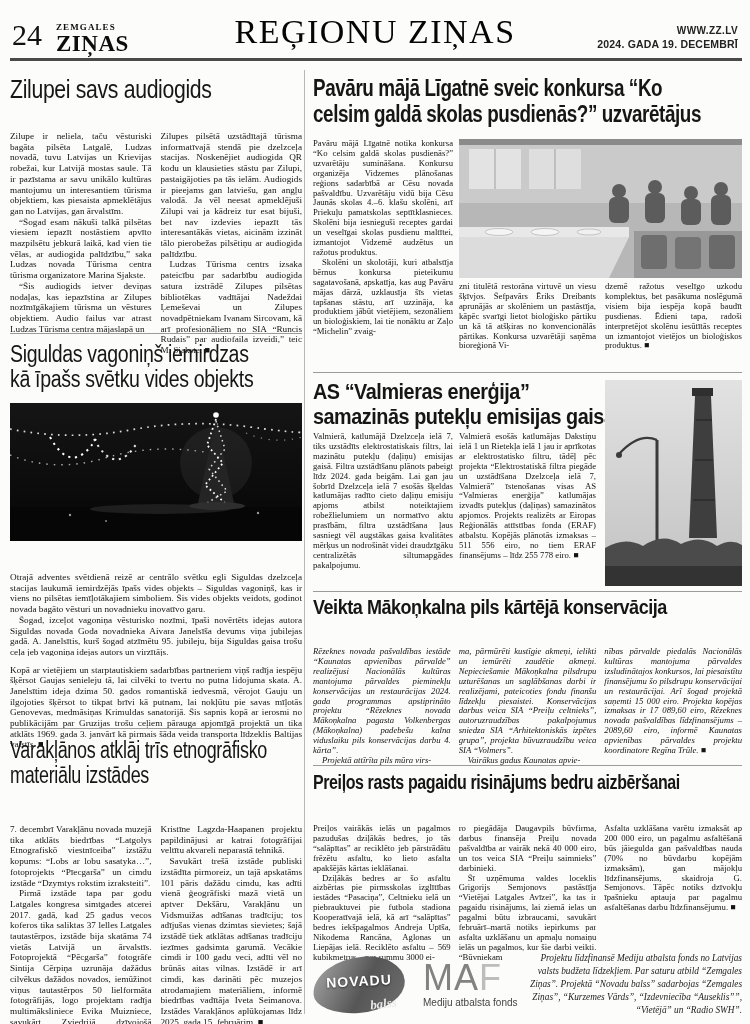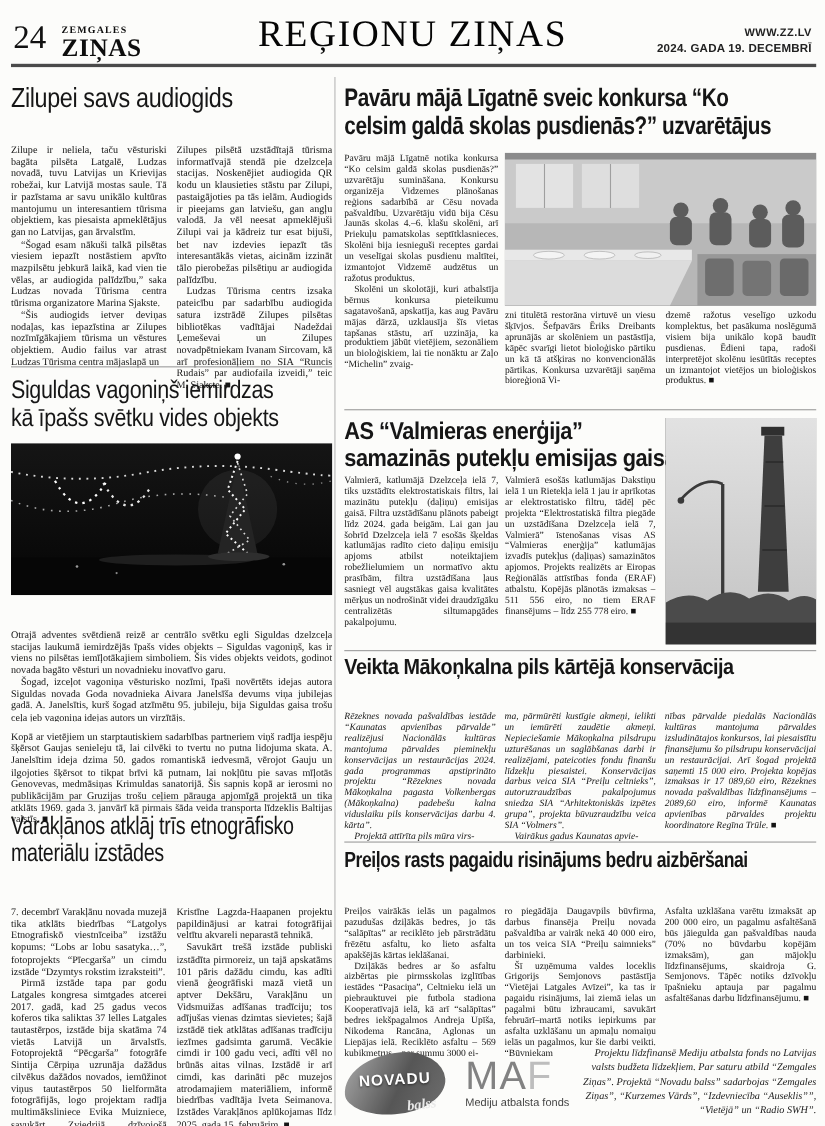--- a/index.html
+++ b/index.html
@@ -206,21 +206,21 @@
     <rect x="175" y="92" width="108" height="47" fill="#989898"></rect>
     <rect x="182" y="96" width="26" height="34" rx="4" fill="#6e6e6e"></rect>
     <rect x="216" y="98" width="26" height="32" rx="4" fill="#747474"></rect>
     <rect x="250" y="96" width="26" height="34" rx="4" fill="#6a6a6a"></rect>
   </svg>
 </div>
 <div class="col col-r pavari-col2">
   <p>zni titulētā restorāna virtuvē un viesu šķīvjos. Šefpavārs Ēriks Dreibants aprunājās ar skolēniem un pastāstīja, kāpēc svarīgi lietot bioloģisko pārtiku un kā tā atšķiras no konvencionālās pārtikas. Konkursa uzvarētāji saņēma bioreģionā Vi-</p>
 </div>
 <div class="col col-r pavari-col3">
-  <p>dzemē ražotus veselīgo uzkodu komplektus, bet pasākuma noslēgumā visiem bija unikālo kopā baudīt pusdienas. Ēdieni tapa, radoši interpretējot skolēnu iesūtītās receptes un izmantojot vietējos un bioloģiskos produktus. ■</p>
+  <p>dzemē ražotus veselīgo uzkodu komplektus, bet pasākuma noslēgumā visiem bija iespēja kopā baudīt pusdienas. Ēdieni tapa, radoši interpretējot skolēnu iesūtītās receptes un izmantojot vietējos un bioloģiskos produktus. ■</p>
 </div>
 <div class="hrule" style="left:313px; top:372px; width:429px;"></div>
 
 <div class="title title-b t-valmiera">
   <span class="tl">AS “Valmieras enerģija”</span>
   <span class="tl">samazinās putekļu emisijas gaisā</span>
 </div>
 <div class="col col-r valmiera-col1">
   <p>Valmierā, katlumājā Dzelzceļa ielā 7, tiks uzstādīts elektrostatiskais filtrs, lai mazinātu putekļu (daļiņu) emisijas gaisā. Filtra uzstādīšanu plānots pabeigt līdz 2024. gada beigām. Lai gan jau šobrīd Dzelzceļa ielā 7 esošās šķeldas katlumājas radīto cieto daļiņu emisiju apjoms atbilst noteiktajiem robežlielumiem un normatīvo aktu prasībām, filtra uzstādīšana ļaus sasniegt vēl augstākas gaisa kvalitātes mērķus un nodrošināt videi draudzīgāku centralizētās siltumapgādes pakalpojumu.</p>
 </div>

